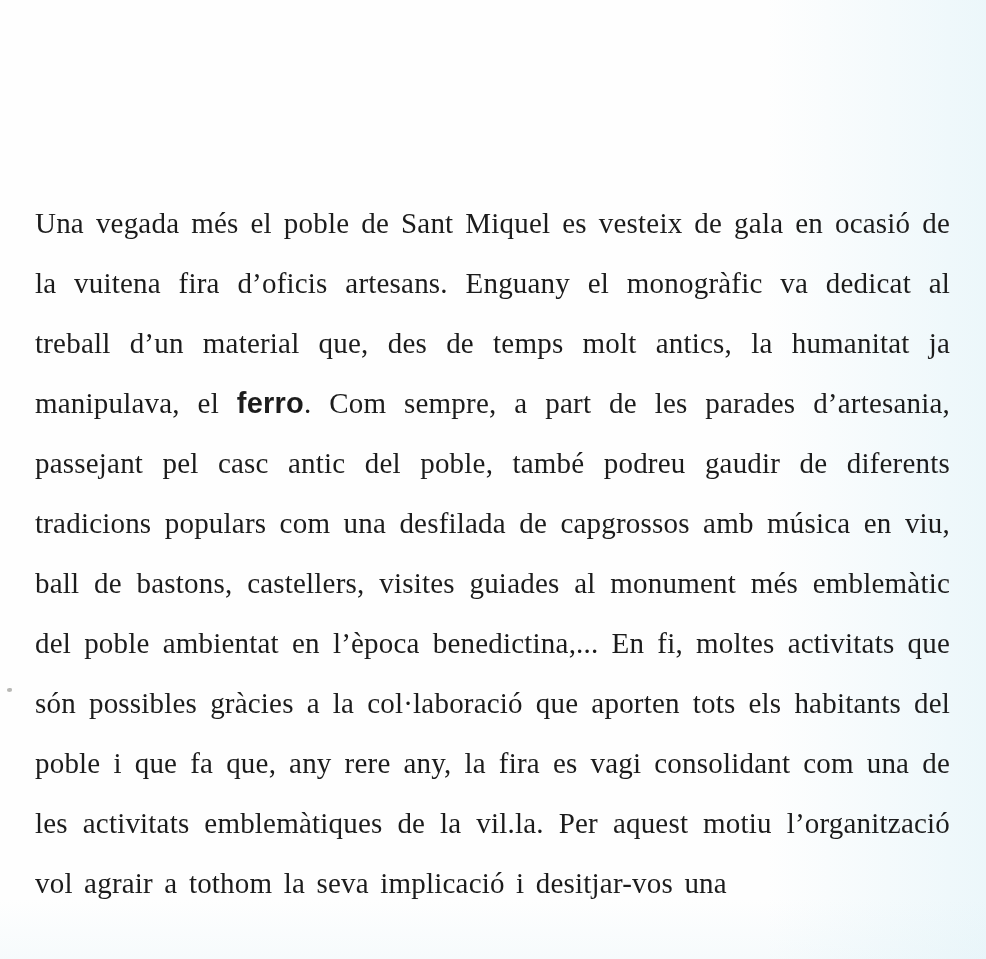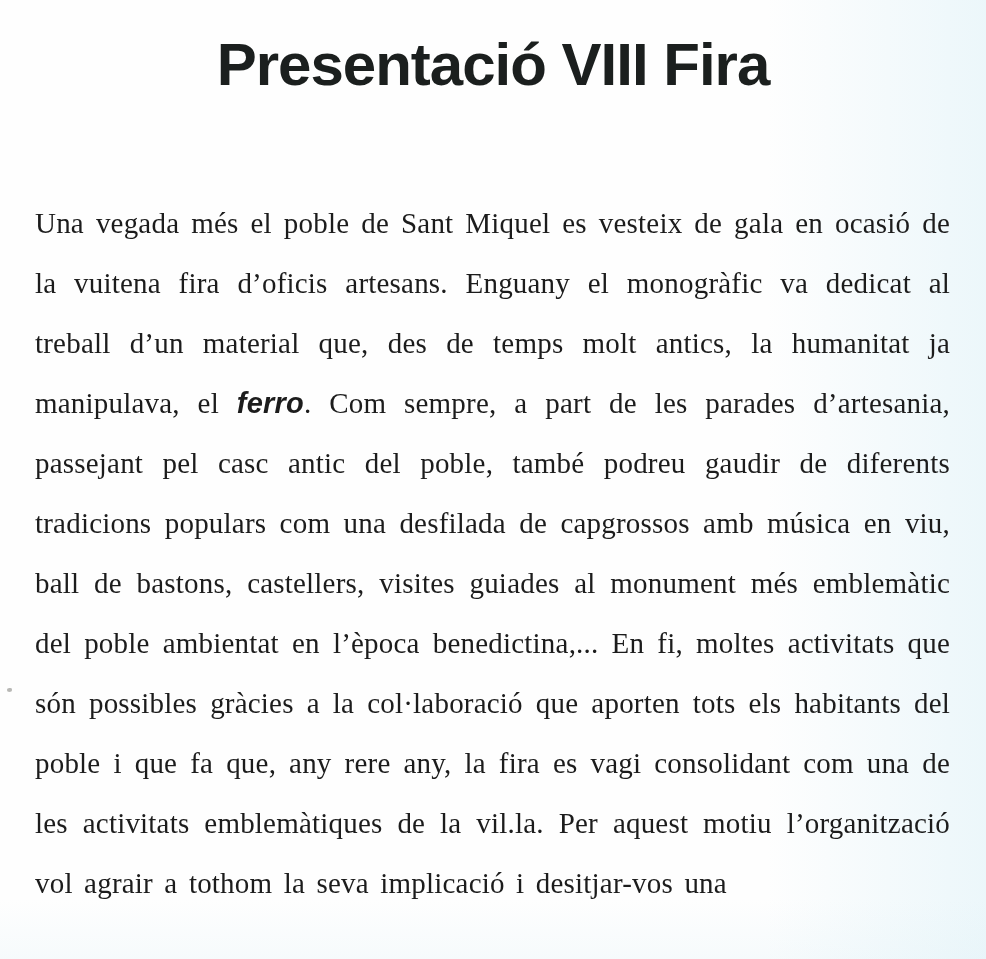--- a/index.html
+++ b/index.html
@@ -48,21 +48,21 @@
     left: 35px;
     width: 915px;
     font-size: 29px;
     line-height: 60px;
     text-align: justify;
     word-spacing: 4px;
     letter-spacing: 0.2px;
     color: #1c1c1c;
   }
   .seg-normal { font-weight: 400; font-style: normal; font-family: Liberation Serif, serif; }
-  .seg-bold-italic { font-weight: 700; font-style: italic; }
+  .seg-bold-italic { font-weight: 700; }
   
   .scan-speck {
     position: absolute;
     left: 7px;
     top: 688px;
     width: 5px;
     height: 4px;
     background: #9a9a96;
     border-radius: 50% 40% 60% 50%;
     opacity: 0.7;
@@ -70,17 +70,16 @@
 </style>
 </head>
 <body>
 
 <div class="scan-page">
 
   <div class="scan-tint"></div>
   <div class="scan-tint-bottom"></div>
   <div class="scan-speck"></div>
 
-  <h1 class="doc-title">Presentació VIII Fira</h1>
 
   <p class="doc-paragraph"><span class="seg-normal">Una vegada més el poble de Sant Miquel es vesteix de gala en ocasió de la vuitena fira d’oficis artesans. Enguany el monogràfic va dedicat al treball d’un material que, des de temps molt antics, la humanitat ja manipulava, el </span><span class="seg-bold-italic">ferro</span><span class="seg-normal">. Com sempre, a part de les parades d’artesania, passejant pel casc antic del poble, també podreu gaudir de diferents tradicions populars com una desfilada de capgrossos amb música en viu, ball de bastons, castellers, visites guiades al monument més emblemàtic del poble ambientat en l’època benedictina,... En fi, moltes activitats que són possibles gràcies a la col·laboració que aporten tots els habitants del poble i que fa que, any rere any, la fira es vagi consolidant com una de les activitats emblemàtiques de la vil.la. Per aquest motiu l’organització vol agrair a tothom la seva implicació i desitjar-vos una </span></p>
 
 </div>
 
 </body></html>

